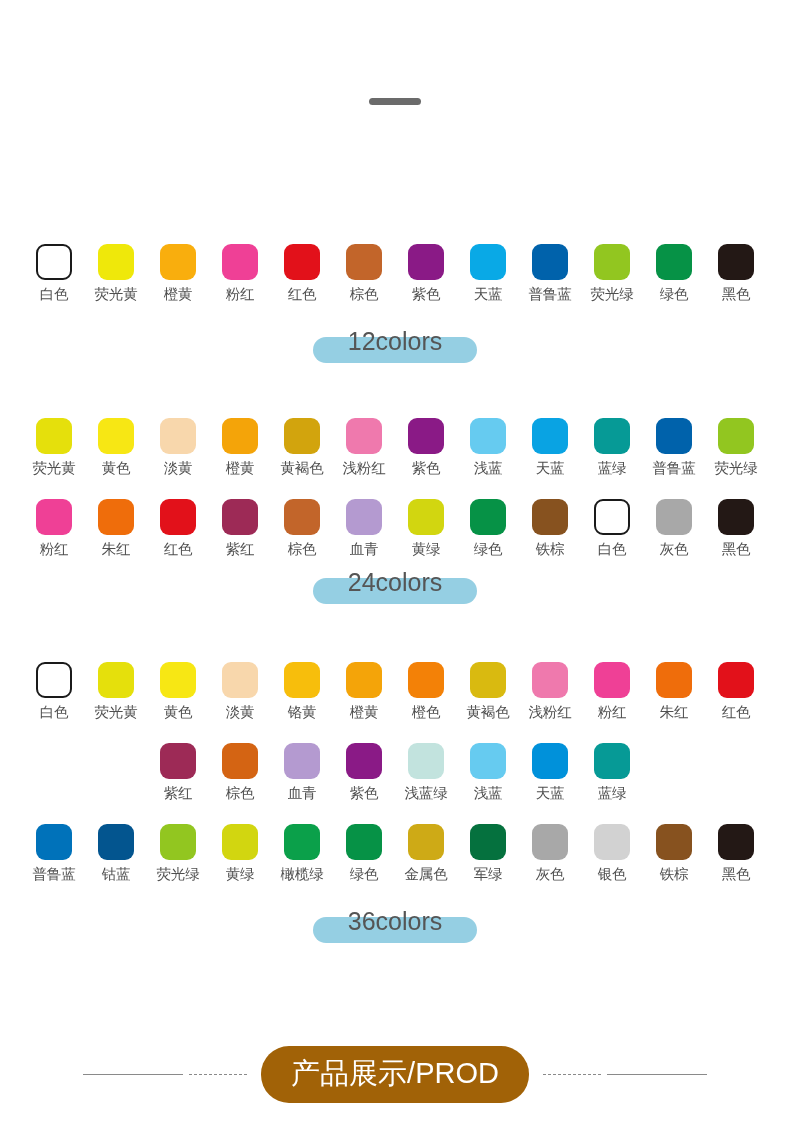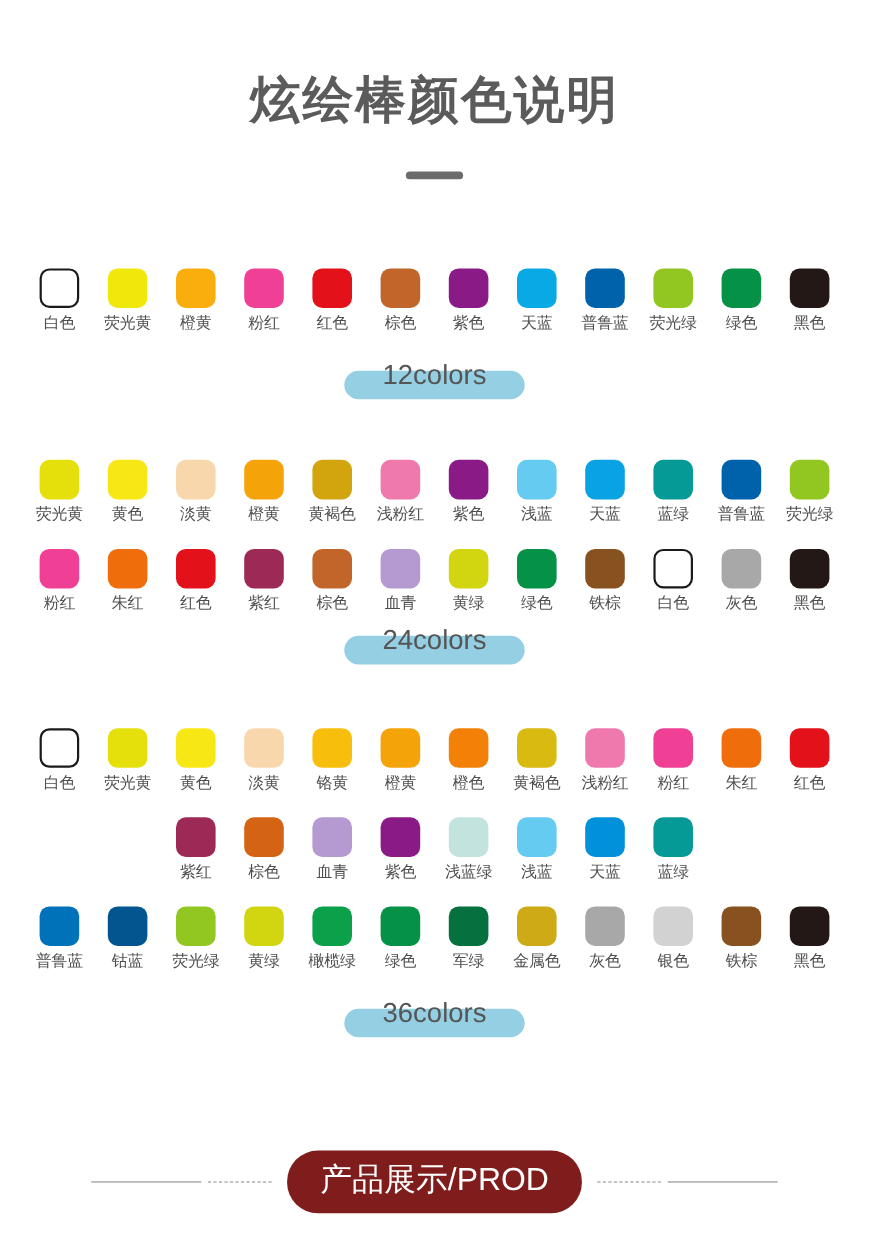--- a/index.html
+++ b/index.html
@@ -124,36 +124,35 @@
   }
   .line-dashed {
     height: 0px;
     width: 58px;
     border-top: 1.8px dashed #8a8a8a;
   }
   .banner-line.left .line-dashed { margin-left: 6px; }
   .banner-line.right .line-dashed { margin-right: 6px; }
 
   .banner-pill {
-    background: #7f1d1d;
+    background: #a16207;
     color: #ffffff;
     border-radius: 28px;
     padding: 11px 30px 13px 30px;
     font-size: 29px;
     letter-spacing: 0px;
     white-space: nowrap;
     margin: 0 14px;
     line-height: 1.15;
   }
 </style>
 </head>
 <body>
 
 <div class="title-block">
-  <div class="page-title">炫绘棒颜色说明</div>
   <div class="title-rule"></div>
 </div>
 
 <div id="sections-root">
     <div class="section" style="position: absolute; top: 244px; left: 0px; right: 0px;">
       <div class="swatch-row">
         <div class="swatch-cell">
           <div class="swatch outlined" style="background: rgb(255, 255, 255);"></div>
           <div class="swatch-label">白色</div>
         </div>
@@ -417,26 +416,26 @@
         </div>
         <div class="swatch-cell">
           <div class="swatch" style="background: rgb(11, 160, 74);"></div>
           <div class="swatch-label">橄榄绿</div>
         </div>
         <div class="swatch-cell">
           <div class="swatch" style="background: rgb(6, 146, 70);"></div>
           <div class="swatch-label">绿色</div>
         </div>
         <div class="swatch-cell">
+          <div class="swatch" style="background: rgb(206, 170, 22);"></div>
+          <div class="swatch-label">金属色</div>
+        </div>
+        <div class="swatch-cell">
           <div class="swatch" style="background: rgb(5, 113, 62);"></div>
           <div class="swatch-label">军绿</div>
-        </div>
-        <div class="swatch-cell">
-          <div class="swatch" style="background: rgb(206, 170, 22);"></div>
-          <div class="swatch-label">金属色</div>
         </div>
         <div class="swatch-cell">
           <div class="swatch" style="background: rgb(168, 168, 168);"></div>
           <div class="swatch-label">灰色</div>
         </div>
         <div class="swatch-cell">
           <div class="swatch" style="background: rgb(210, 210, 210);"></div>
           <div class="swatch-label">银色</div>
         </div>
         <div class="swatch-cell">

